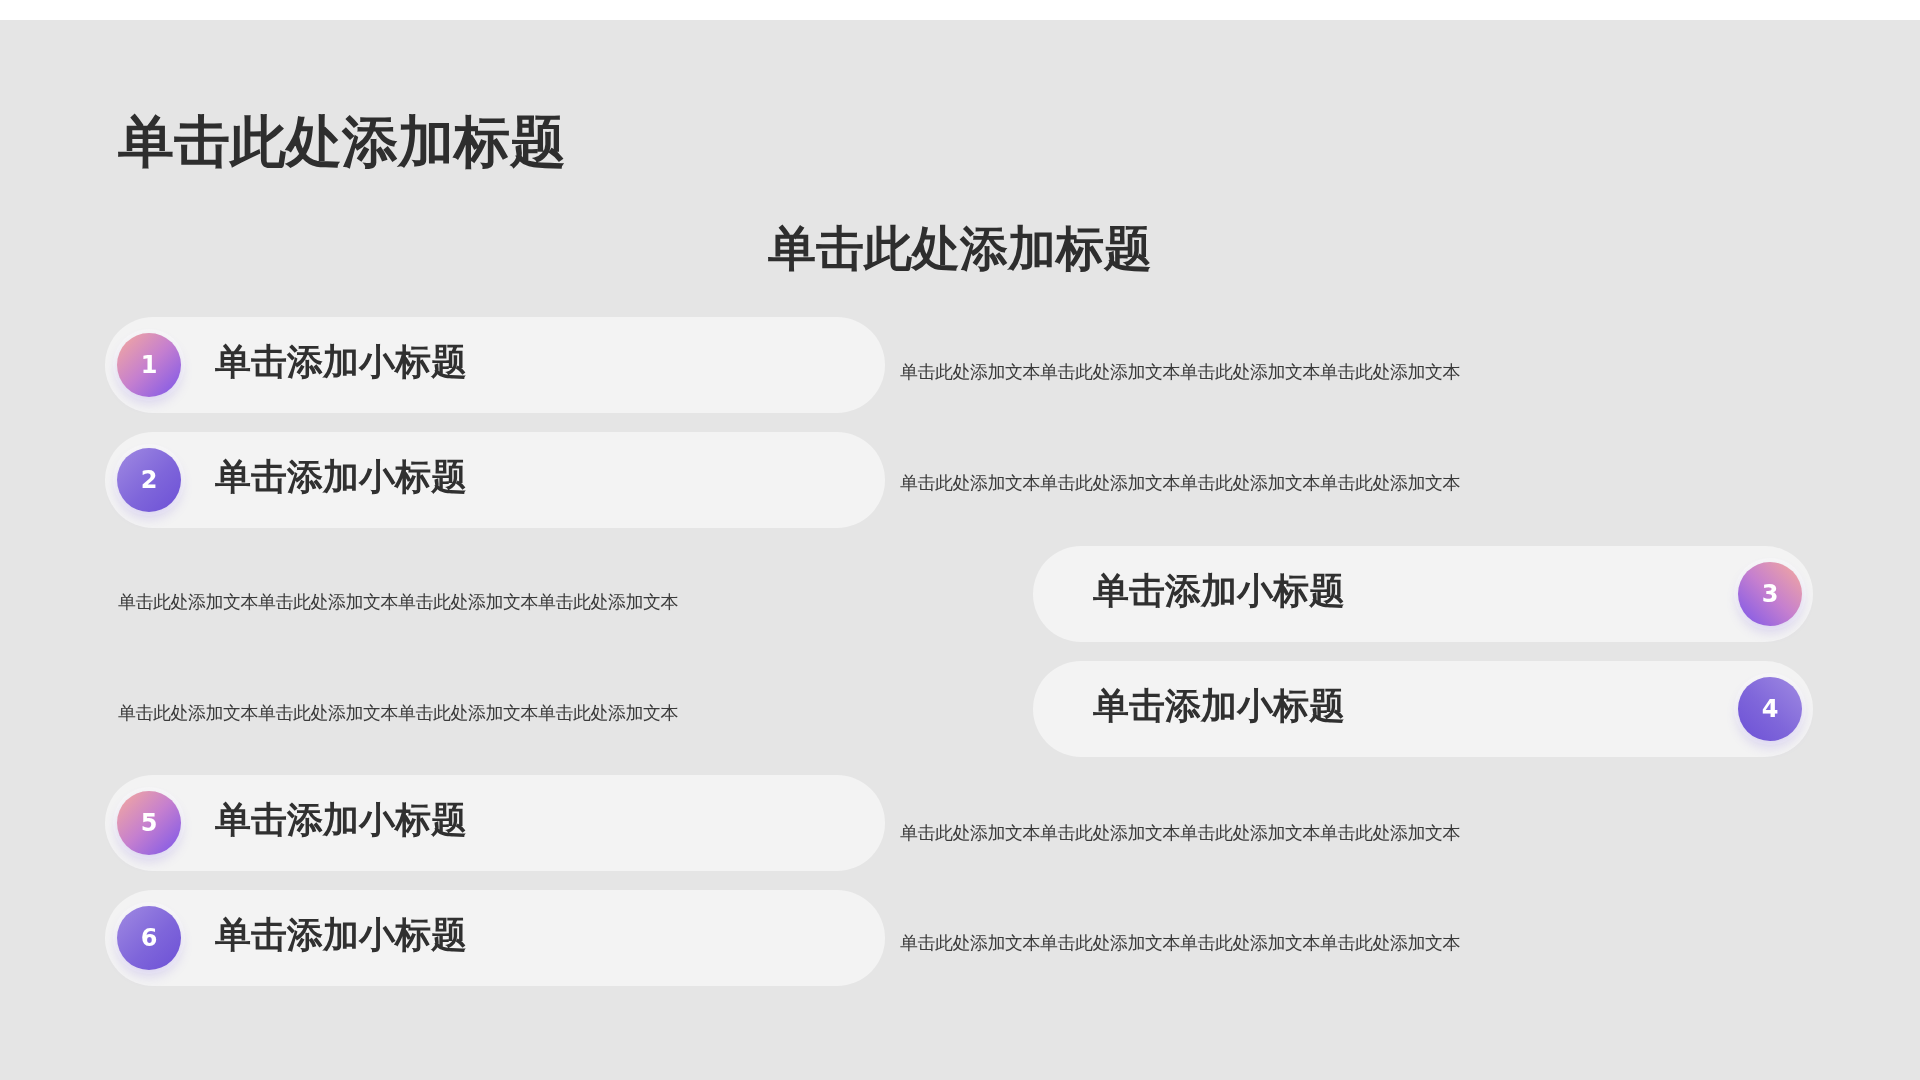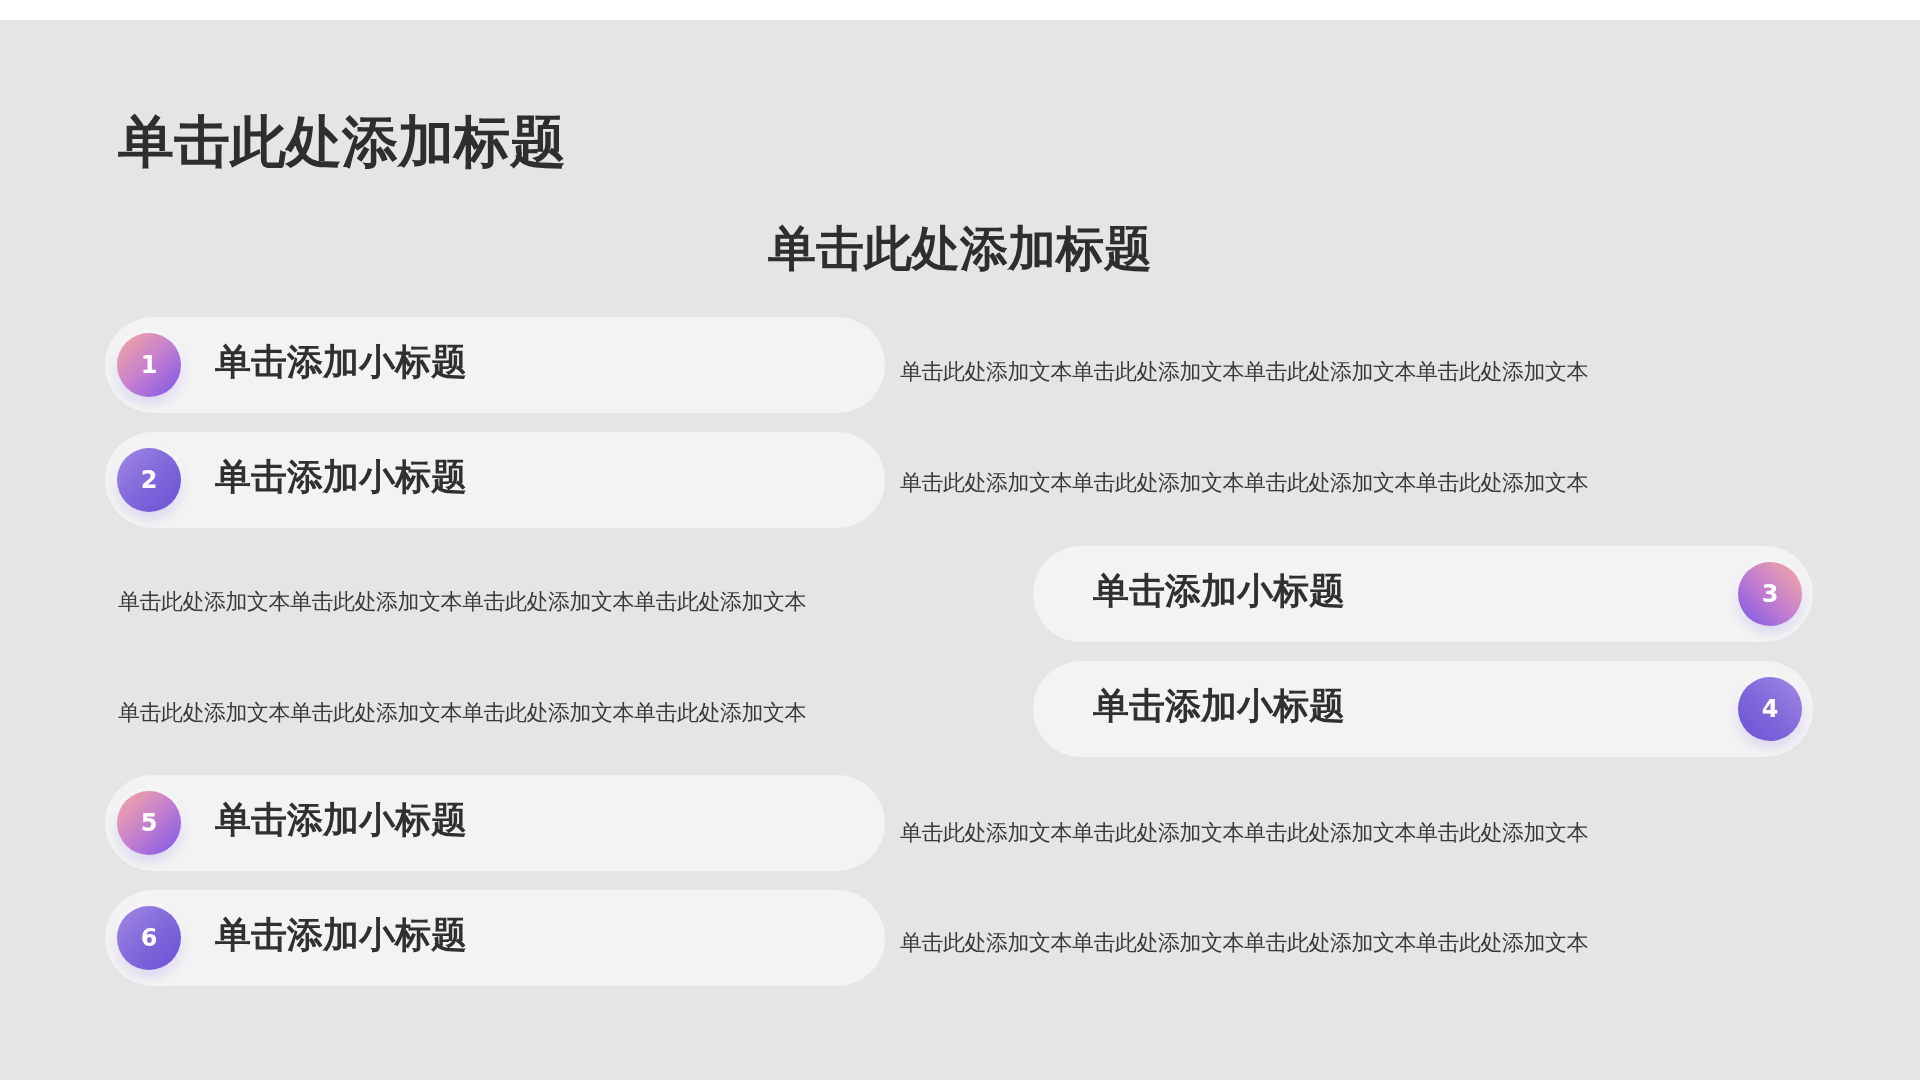--- a/index.html
+++ b/index.html
@@ -78,21 +78,21 @@
       font-size: 36px;
       font-weight: bold;
       color: #303030;
       white-space: nowrap;
       font-family: Liberation Mono, monospace;
     }
     .pill.left .pill-title { left: 110px; }
     .pill.right .pill-title { left: 60px; }
     .desc {
       position: absolute;
-      font-size: 22px;
+      font-size: 18px;
       line-height: 30px;
       color: #3a3a3a;
       white-space: nowrap;
       letter-spacing: -0.5px;
     }
   </style>
 </head>
 <body>
 
 <div class="slide">

